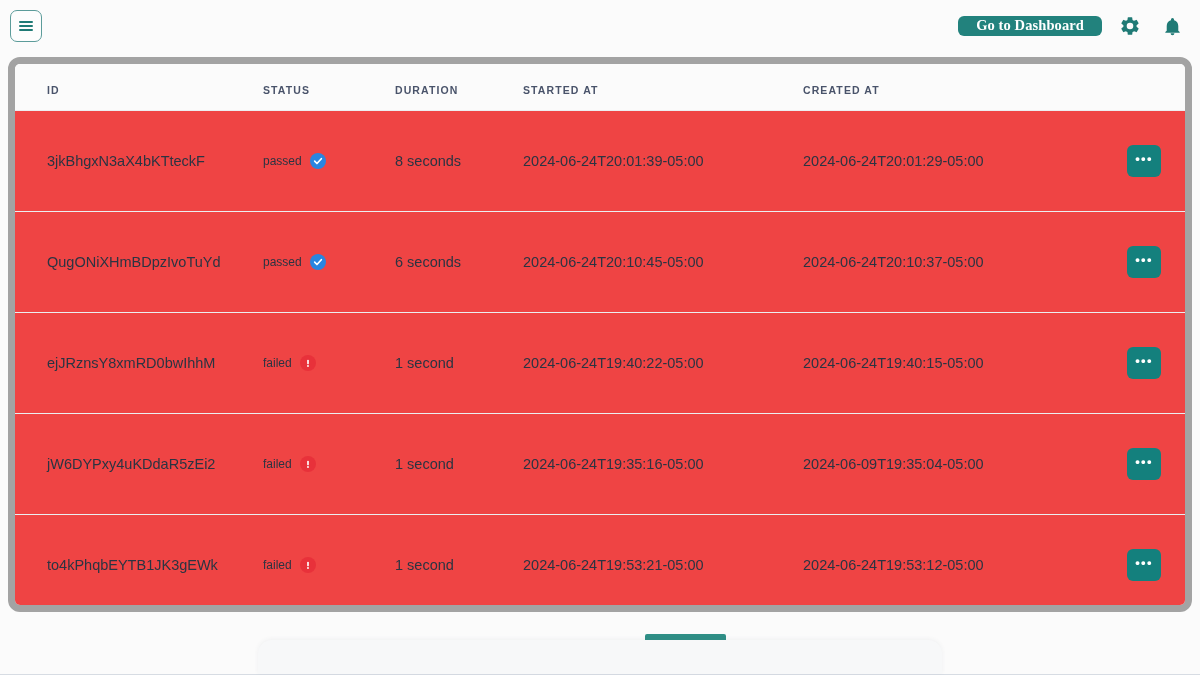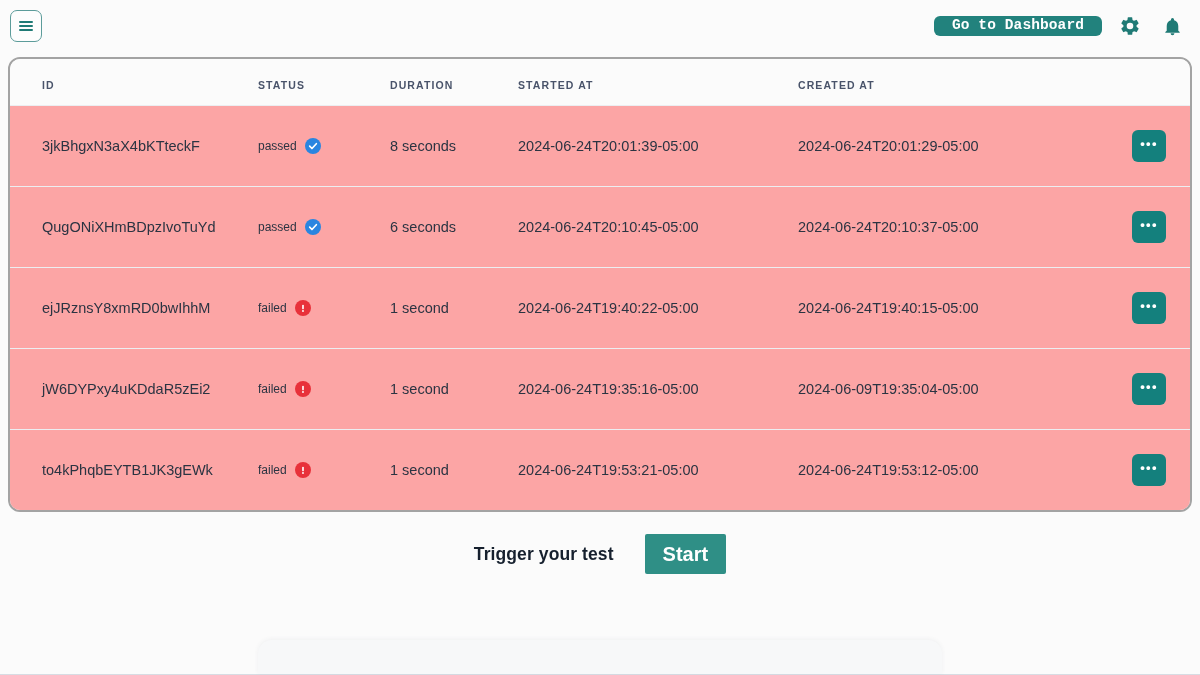--- a/index.html
+++ b/index.html
@@ -69,21 +69,21 @@
     display: flex;
     align-items: center;
     gap: 14px;
   }
 
   .btn-primary {
     background: #22827d;
     color: #ffffff;
     border: none;
     border-radius: 6px;
-    font-family: Liberation Mono, monospace;
+    font-family: Liberation Serif, serif;
     font-size: 14.5px;
     font-weight: bold;
     letter-spacing: 0.1px;
     padding: 2px 18px;
     cursor: pointer;
     line-height: 1.1;
     white-space: nowrap;
   }
 
   .icon-btn {
@@ -96,21 +96,21 @@
     border: none;
     cursor: pointer;
     color: #1f7a75;
   }
   .icon-btn svg { display: block; }
 
   
   .card {
     margin: 5px 8px 0 8px;
     background: #fbfbfb;
-    border: 2px solid #a3a3a3;
+    border: 7px solid #a3a3a3;
     border-radius: 12px;
     overflow: hidden;
   }
 
   table.runs {
     width: 100%;
     border-collapse: collapse;
     table-layout: fixed;
   }
 
@@ -122,23 +122,23 @@
     color: #49536a;
     text-transform: uppercase;
     padding: 20px 0 14px 0;
     border-bottom: 1px solid #eceef1;
     background: #fbfbfb;
   }
 
   table.runs tbody td {
     font-size: 14.5px;
     color: #2b3442;
-    padding: 24px 0;
+    padding: 34px 0;
     border-bottom: 1px solid #eceef1;
-    background: #fca5a5;
+    background: #ef4444;
     vertical-align: middle;
     white-space: nowrap;
     overflow: hidden;
     text-overflow: ellipsis;
   }
   table.runs tbody tr:last-child td { border-bottom: none; }
 
   .col-id      { width: 248px; padding-left: 32px !important; }
   .col-status  { width: 132px; }
   .col-dur     { width: 128px; }

